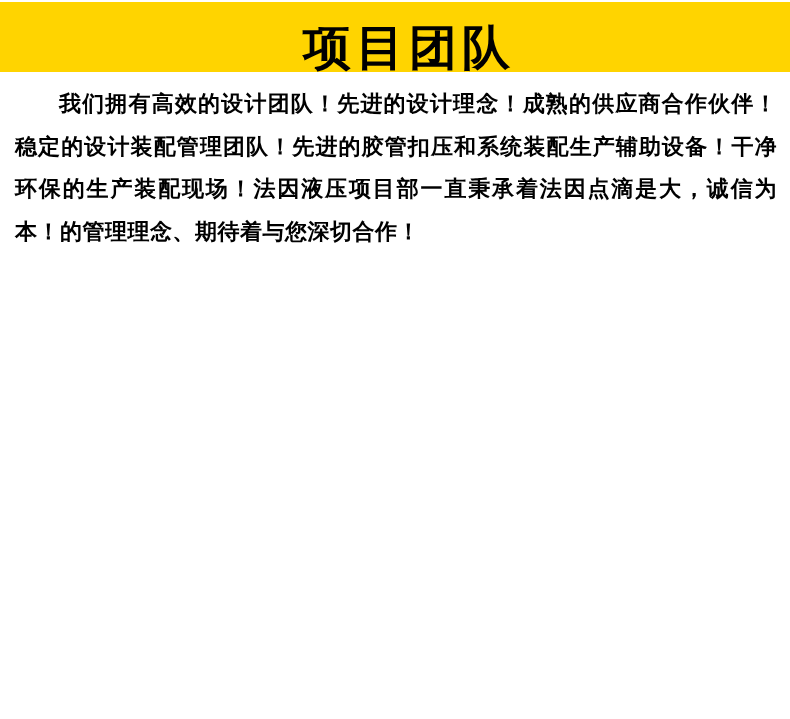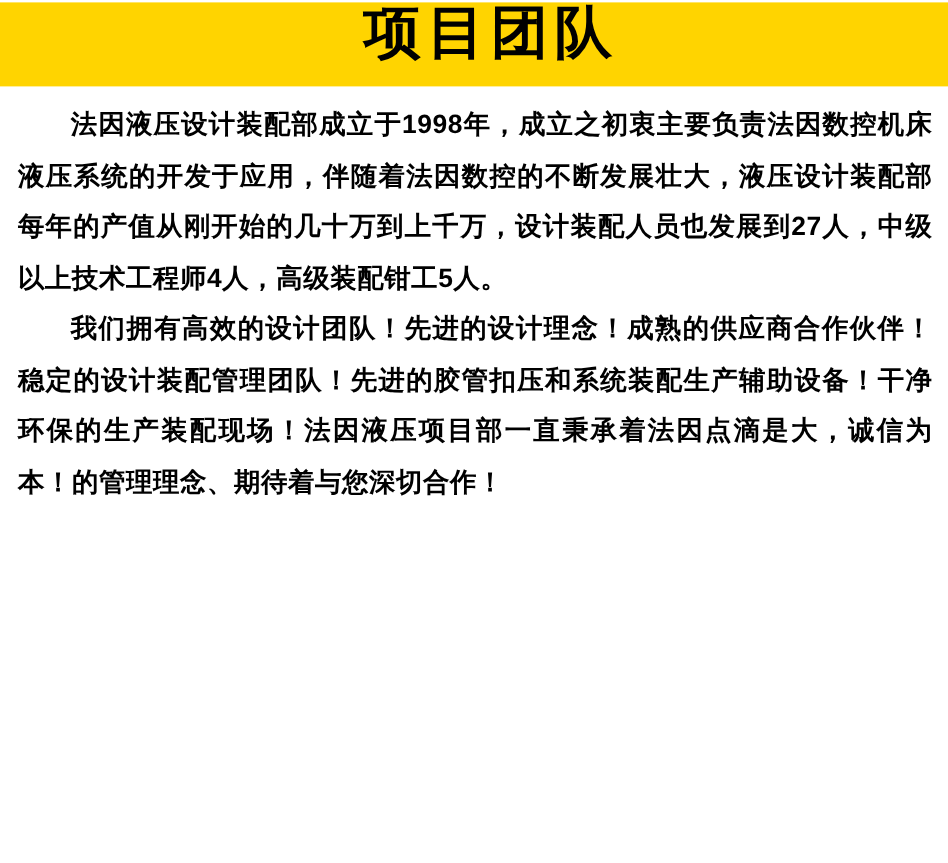--- a/index.html
+++ b/index.html
@@ -11,21 +11,21 @@
     height: 719px;
     background: #ffffff;
     overflow: hidden;
     font-family: "Liberation Sans", sans-serif;
   }
   .header-banner {
     margin-top: 2px;
     height: 70px;
     background: var(--header-bg, #FFD400);
     display: flex;
-    align-items: flex-start;
+    align-items: flex-end;
     justify-content: center;
     padding-left: 28px;
   }
   .page-title {
     margin: 0;
     padding-top: 2px;
     font-size: 48px;
     line-height: 1;
     font-weight: bold;
     color: var(--text-color, #000000);
@@ -50,15 +50,14 @@
   }
 </style>
 </head>
 <body style="--header-bg: #FFD400; --text-color: #000000; background: rgb(255, 255, 255);">
 
 <div class="header-banner">
   <h1 class="page-title">项目团队</h1>
 </div>
 
 <div class="content">
-  <p>法因液压设计装配部成立于1998年，成立之初衷主要负责法因数控机床液压系统的开发于应用，伴随着法因数控的不断发展壮大，液压设计装配部每年的产值从刚开始的几十万到上千万，设计装配人员也发展到27人，中级以上技术工程师4人，高级装配钳工5人。</p>
   <p>我们拥有高效的设计团队！先进的设计理念！成熟的供应商合作伙伴！稳定的设计装配管理团队！先进的胶管扣压和系统装配生产辅助设备！干净环保的生产装配现场！法因液压项目部一直秉承着法因点滴是大，诚信为本！的管理理念、期待着与您深切合作！</p>
 </div>
 
 </body></html>

